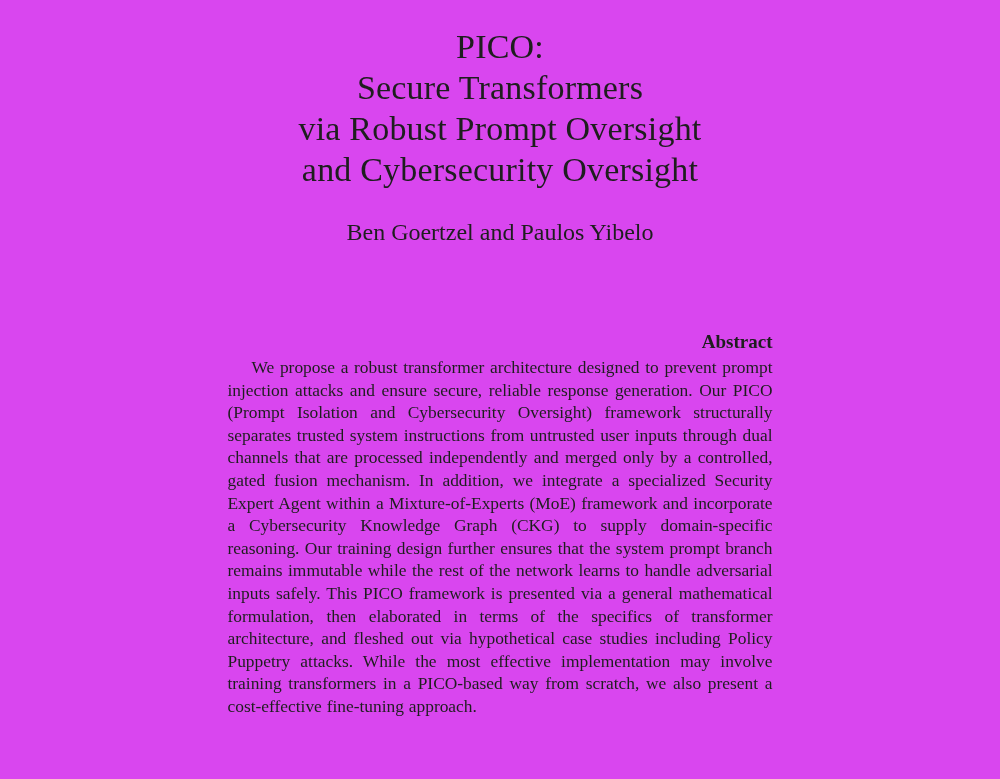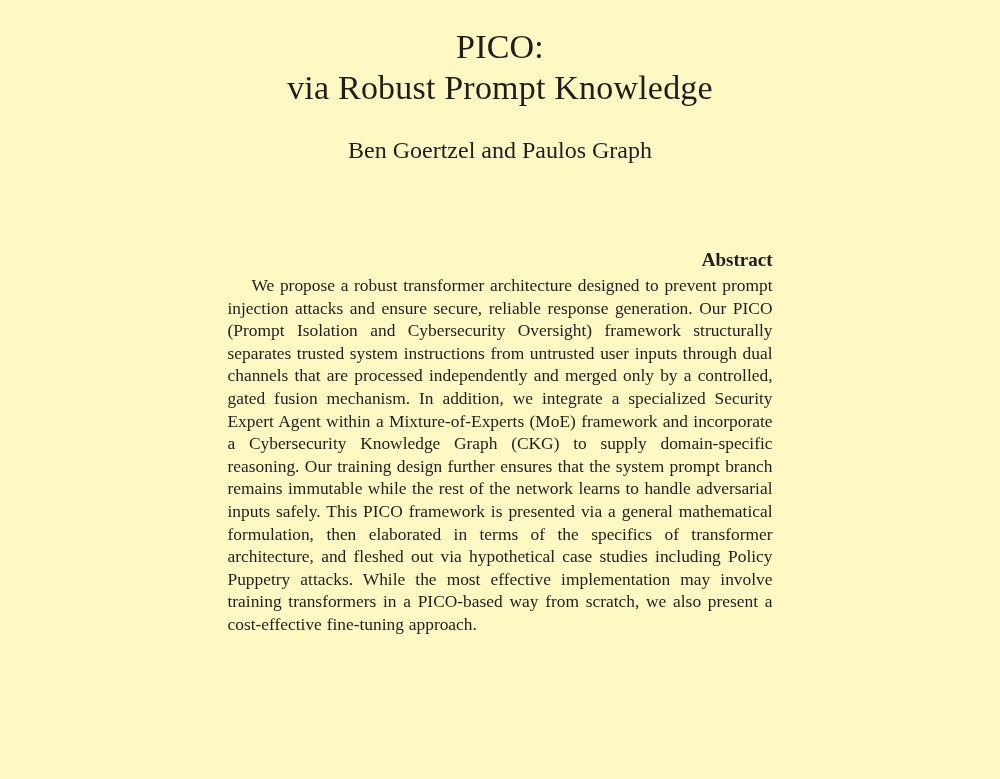--- a/index.html
+++ b/index.html
@@ -4,21 +4,21 @@
 <style>
   html, body {
     margin: 0;
     padding: 0;
     background: #ffffff;
   }
   .page {
     position: relative;
     width: 1000px;
     height: 779px;
-    background: #fef9c3;
+    background: #d946ef;
     font-family: "Liberation Serif", "DejaVu Serif", serif;
     color: #1e1e1e;
     overflow: hidden;
   }
   .title {
     margin: 0;
     padding-top: 26px;
     text-align: center;
     font-size: 34px;
     line-height: 41px;
@@ -56,23 +56,25 @@
     word-spacing: 0.5px;
   }
 </style>
 </head>
 <body>
 
 <div class="page">
 
   <h1 class="title">
     <span class="title-line">PICO:</span>
-    <span class="title-line">via Robust Prompt Knowledge</span>
+    <span class="title-line">Secure Transformers</span>
+    <span class="title-line">via Robust Prompt Oversight</span>
+    <span class="title-line">and Cybersecurity Oversight</span>
   </h1>
 
-  <div class="authors">Ben Goertzel and Paulos Graph</div>
+  <div class="authors">Ben Goertzel and Paulos Yibelo</div>
 
   <div class="abstract-section">
     <div class="abstract-heading">Abstract</div>
     <p class="abstract-text">We propose a robust transformer architecture designed to prevent prompt injection attacks and ensure secure, reliable response generation. Our PICO (Prompt Isolation and Cybersecurity Oversight) framework structurally separates trusted system instructions from untrusted user inputs through dual channels that are processed independently and merged only by a controlled, gated fusion mechanism. In addition, we integrate a specialized Security Expert Agent within a Mixture-of-Experts (MoE) framework and incorporate a Cybersecurity Knowledge Graph (CKG) to supply domain-specific reasoning. Our training design further ensures that the system prompt branch remains immutable while the rest of the network learns to handle adversarial inputs safely. This PICO framework is presented via a general mathematical formulation, then elaborated in terms of the specifics of transformer architecture, and fleshed out via hypothetical case studies including Policy Puppetry attacks. While the most effective implementation may involve training transformers in a PICO-based way from scratch, we also present a cost-effective fine-tuning approach.</p>
   </div>
 
 </div>
 
 </body></html>

